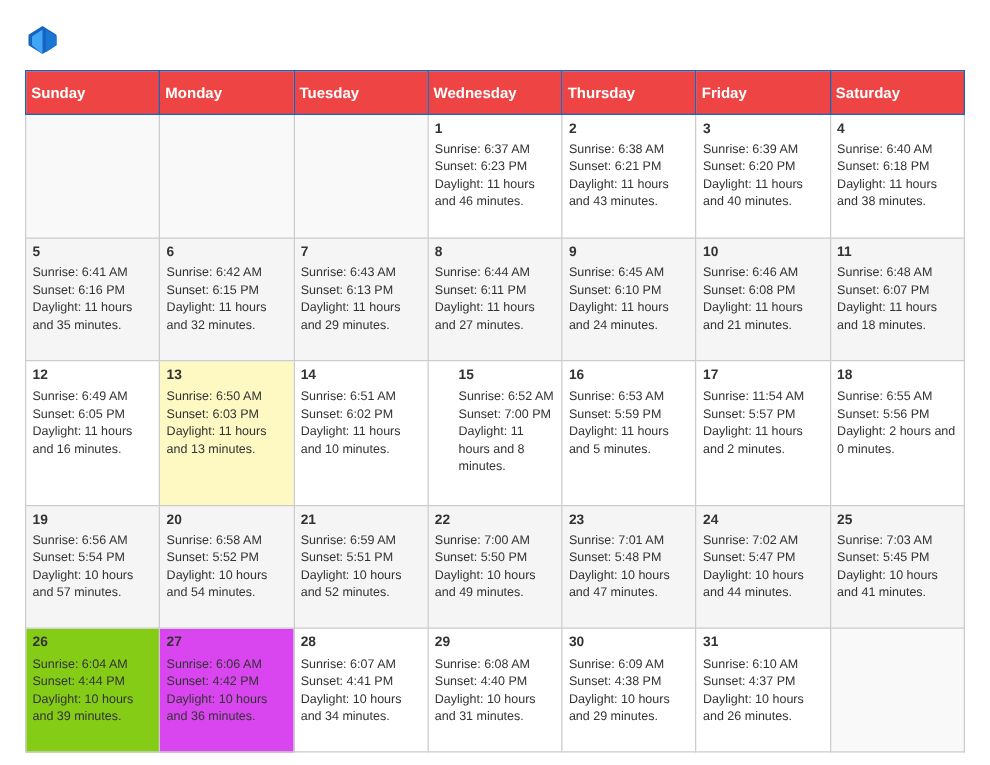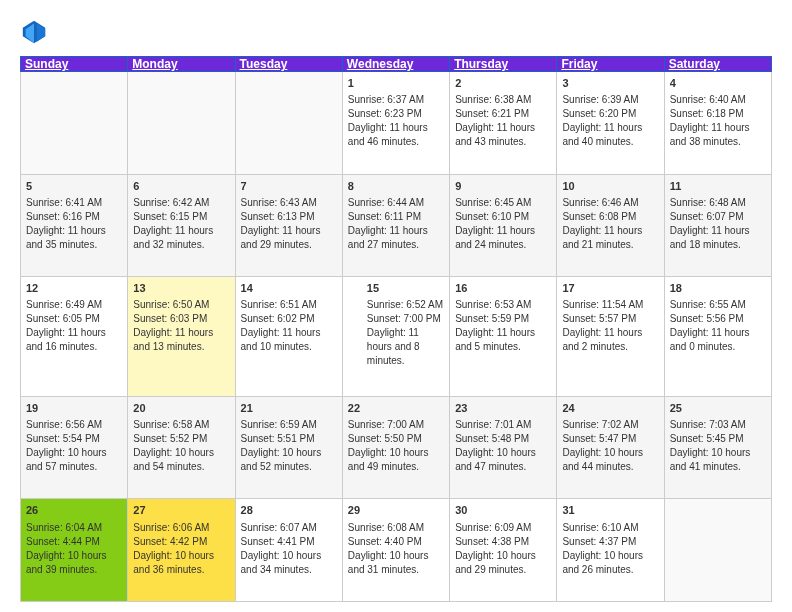--- a/index.html
+++ b/index.html
@@ -53,28 +53,27 @@
       margin-top: 2px;
     }
     .calendar {
       flex: 1;
       border: 1px solid #ccc;
       border-collapse: collapse;
       width: 100%;
       table-layout: fixed;
     }
     .calendar th {
-      background: #6d28d9;
+      background: #ef4444;
       color: #fff;
       font-size: 12px;
       font-weight: bold;
-      padding: 0 4px;
+      padding: 10px 4px;
       text-align: left;
       border: 1px solid #1565c0;
-      text-decoration: underline;
     }
     .calendar td {
       border: 1px solid #ccc;
       vertical-align: top;
       padding: 4px 5px;
       font-size: 10px;
       color: #333;
       line-height: 1.4;
     }
     .calendar tr:nth-child(even) td {
@@ -235,21 +234,21 @@
           <td style="background: rgb(255, 255, 255);">
             <span class="day-num">17</span>
             <div>Sunrise: 11:54 AM</div>
             <div>Sunset: 5:57 PM</div>
             <div>Daylight: 11 hours and 2 minutes.</div>
           </td>
           <td style="background: rgb(255, 255, 255);">
             <span class="day-num">18</span>
             <div>Sunrise: 6:55 AM</div>
             <div>Sunset: 5:56 PM</div>
-            <div>Daylight: 11 hours and 0 minutes.</div>
+            <div>Daylight: 2 hours and 0 minutes.</div>
           </td>
         </tr>
         <tr>
           <td style="background: rgb(245, 245, 245);">
             <span class="day-num">19</span>
             <div>Sunrise: 6:56 AM</div>
             <div>Sunset: 5:54 PM</div>
             <div>Daylight: 10 hours and 57 minutes.</div>
           </td>
           <td style="background: rgb(245, 245, 245);">
@@ -289,21 +288,21 @@
             <div>Daylight: 10 hours and 41 minutes.</div>
           </td>
         </tr>
         <tr>
           <td style="background: #84cc16;">
             <span class="day-num">26</span>
             <div>Sunrise: 6:04 AM</div>
             <div>Sunset: 4:44 PM</div>
             <div>Daylight: 10 hours and 39 minutes.</div>
           </td>
-          <td style="background: #fde047;">
+          <td style="background: #d946ef;">
             <span class="day-num">27</span>
             <div>Sunrise: 6:06 AM</div>
             <div>Sunset: 4:42 PM</div>
             <div>Daylight: 10 hours and 36 minutes.</div>
           </td>
           <td style="background: rgb(255, 255, 255);">
             <span class="day-num">28</span>
             <div>Sunrise: 6:07 AM</div>
             <div>Sunset: 4:41 PM</div>
             <div>Daylight: 10 hours and 34 minutes.</div>

